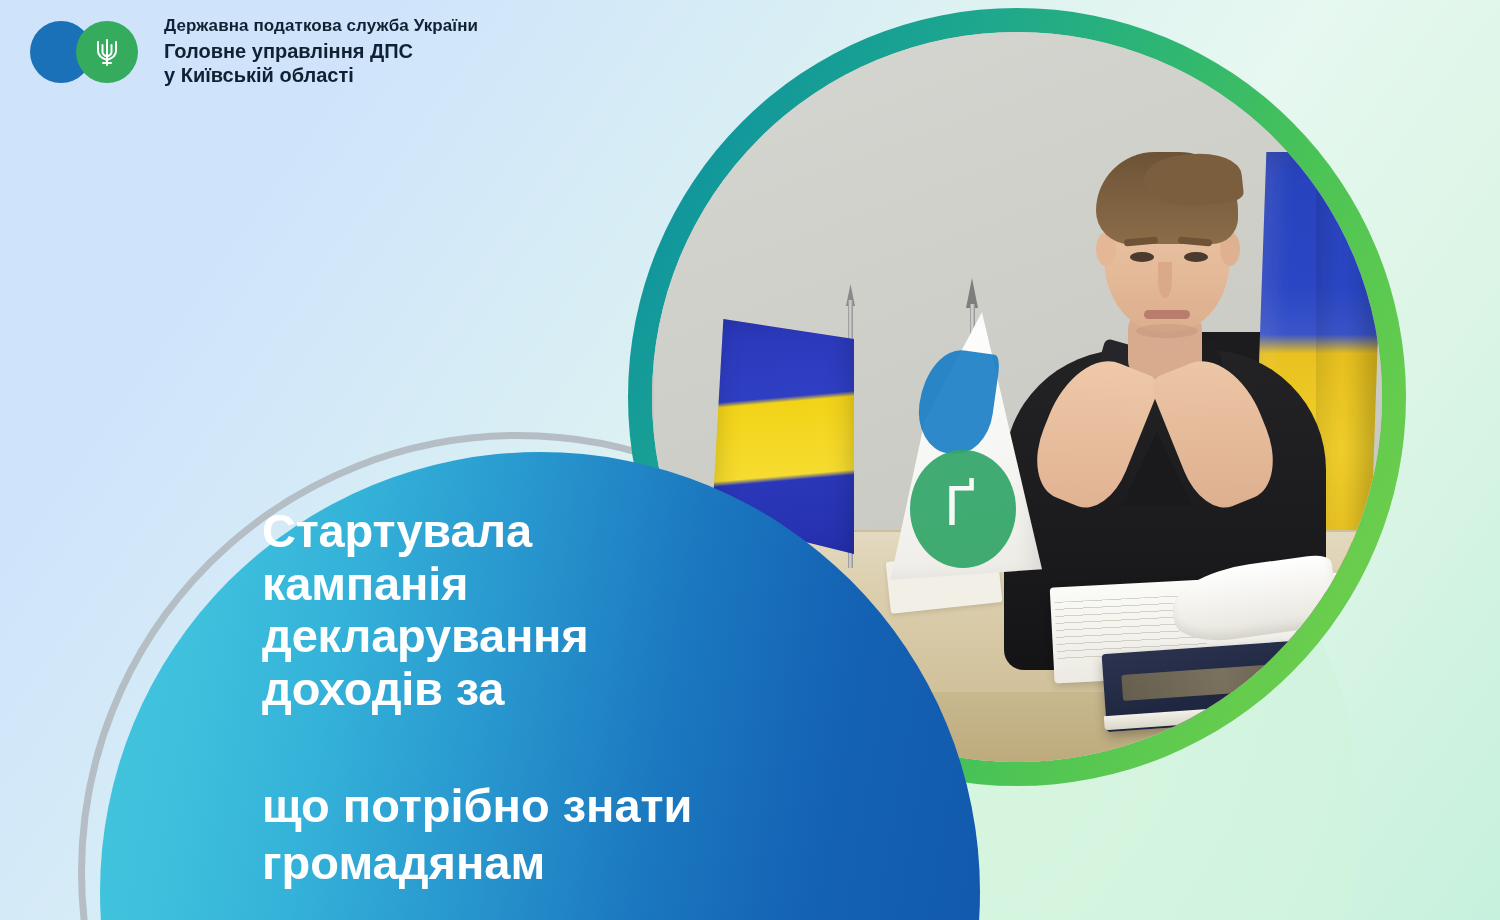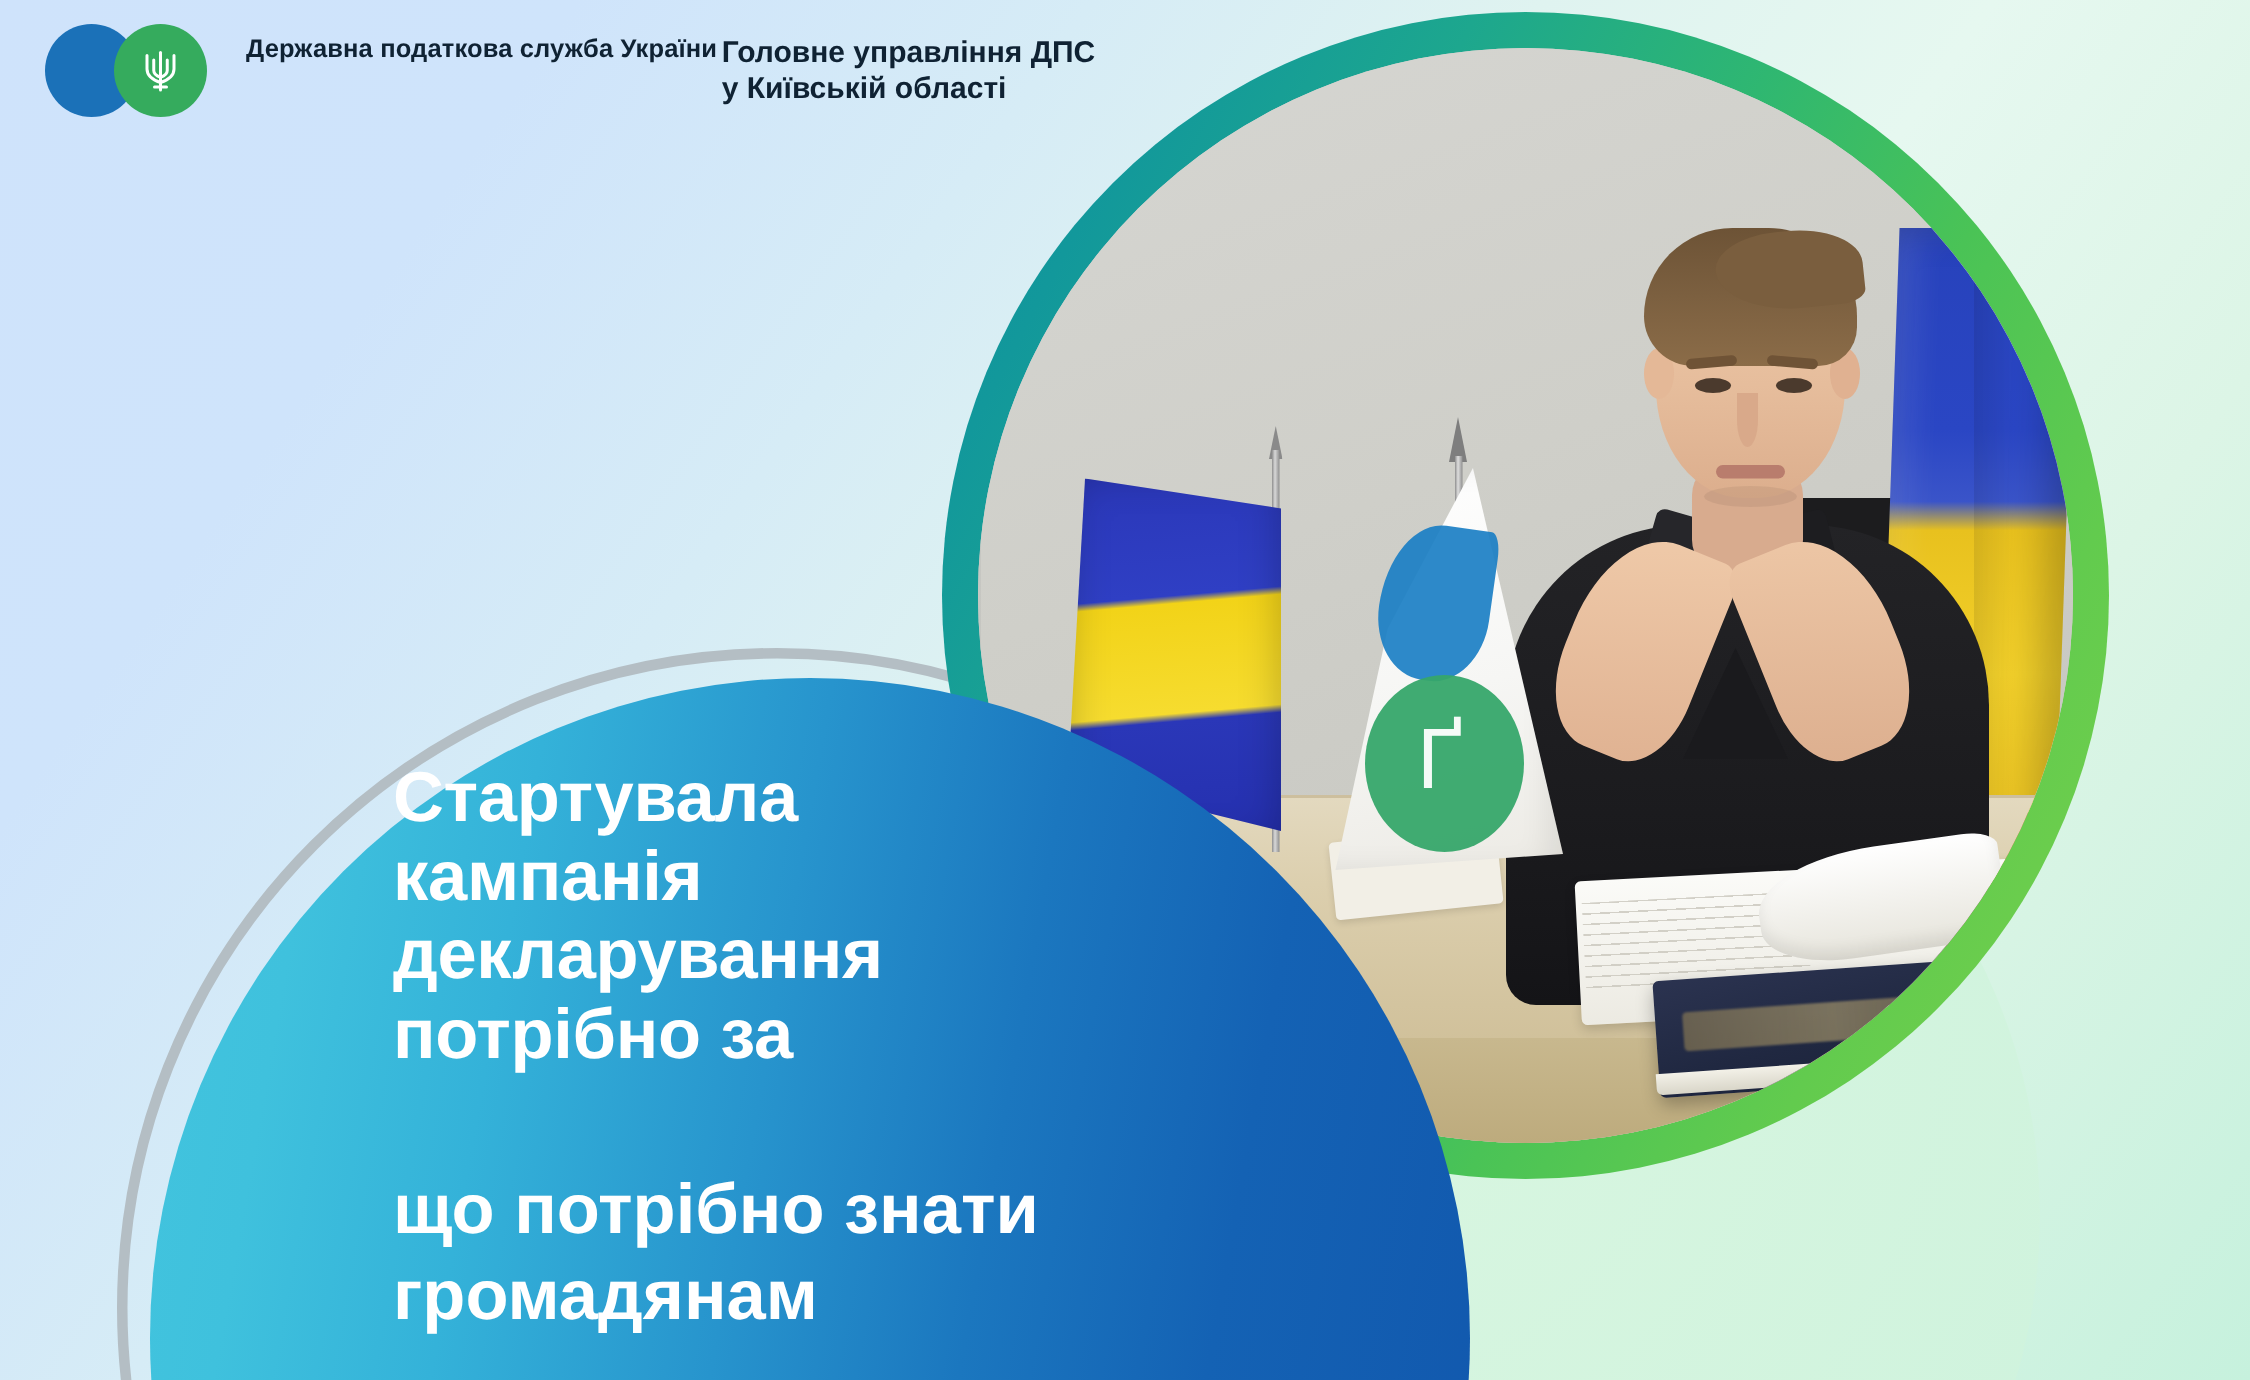--- a/index.html
+++ b/index.html
@@ -311,21 +311,21 @@
   .logo-circle-blue {
     position: absolute; left: 0; top: 0; width: 62px; height: 62px;
     border-radius: 50%; background: #1b71b8;
   }
   .logo-circle-green {
     position: absolute; left: 46px; top: 0; width: 62px; height: 62px;
     border-radius: 50%; background: #35ab5d;
     display: flex; align-items: center; justify-content: center;
   }
   .logo-trident svg { display: block; }
-  .header-text { display: flex; flex-direction: row; gap: 3px; padding-left: 22px; }
+  .header-text { display: flex; flex-direction: column; gap: 3px; padding-left: 22px; }
   .org-name {
     font-size: 17px; font-weight: bold; color: #0f2233; letter-spacing: .1px;
     white-space: nowrap;
   }
   .org-unit {
     font-size: 20px; font-weight: bold; color: #0f2233; line-height: 1.22;
     white-space: pre-line;
   }
 
   
@@ -445,19 +445,19 @@
       <div class="org-unit">Головне управління ДПС
 у Київській області</div>
     </div>
   </div>
 
   <div class="headline">
     <div class="headline-wrap1">
       <div class="line-block-1">Стартувала
 кампанія
 декларування
-потрібно за</div>
+доходів за</div>
       <div class="line-block-2">що потрібно знати
 громадянам</div>
     </div>
   </div>
 
 </div>
 
 </body></html>

